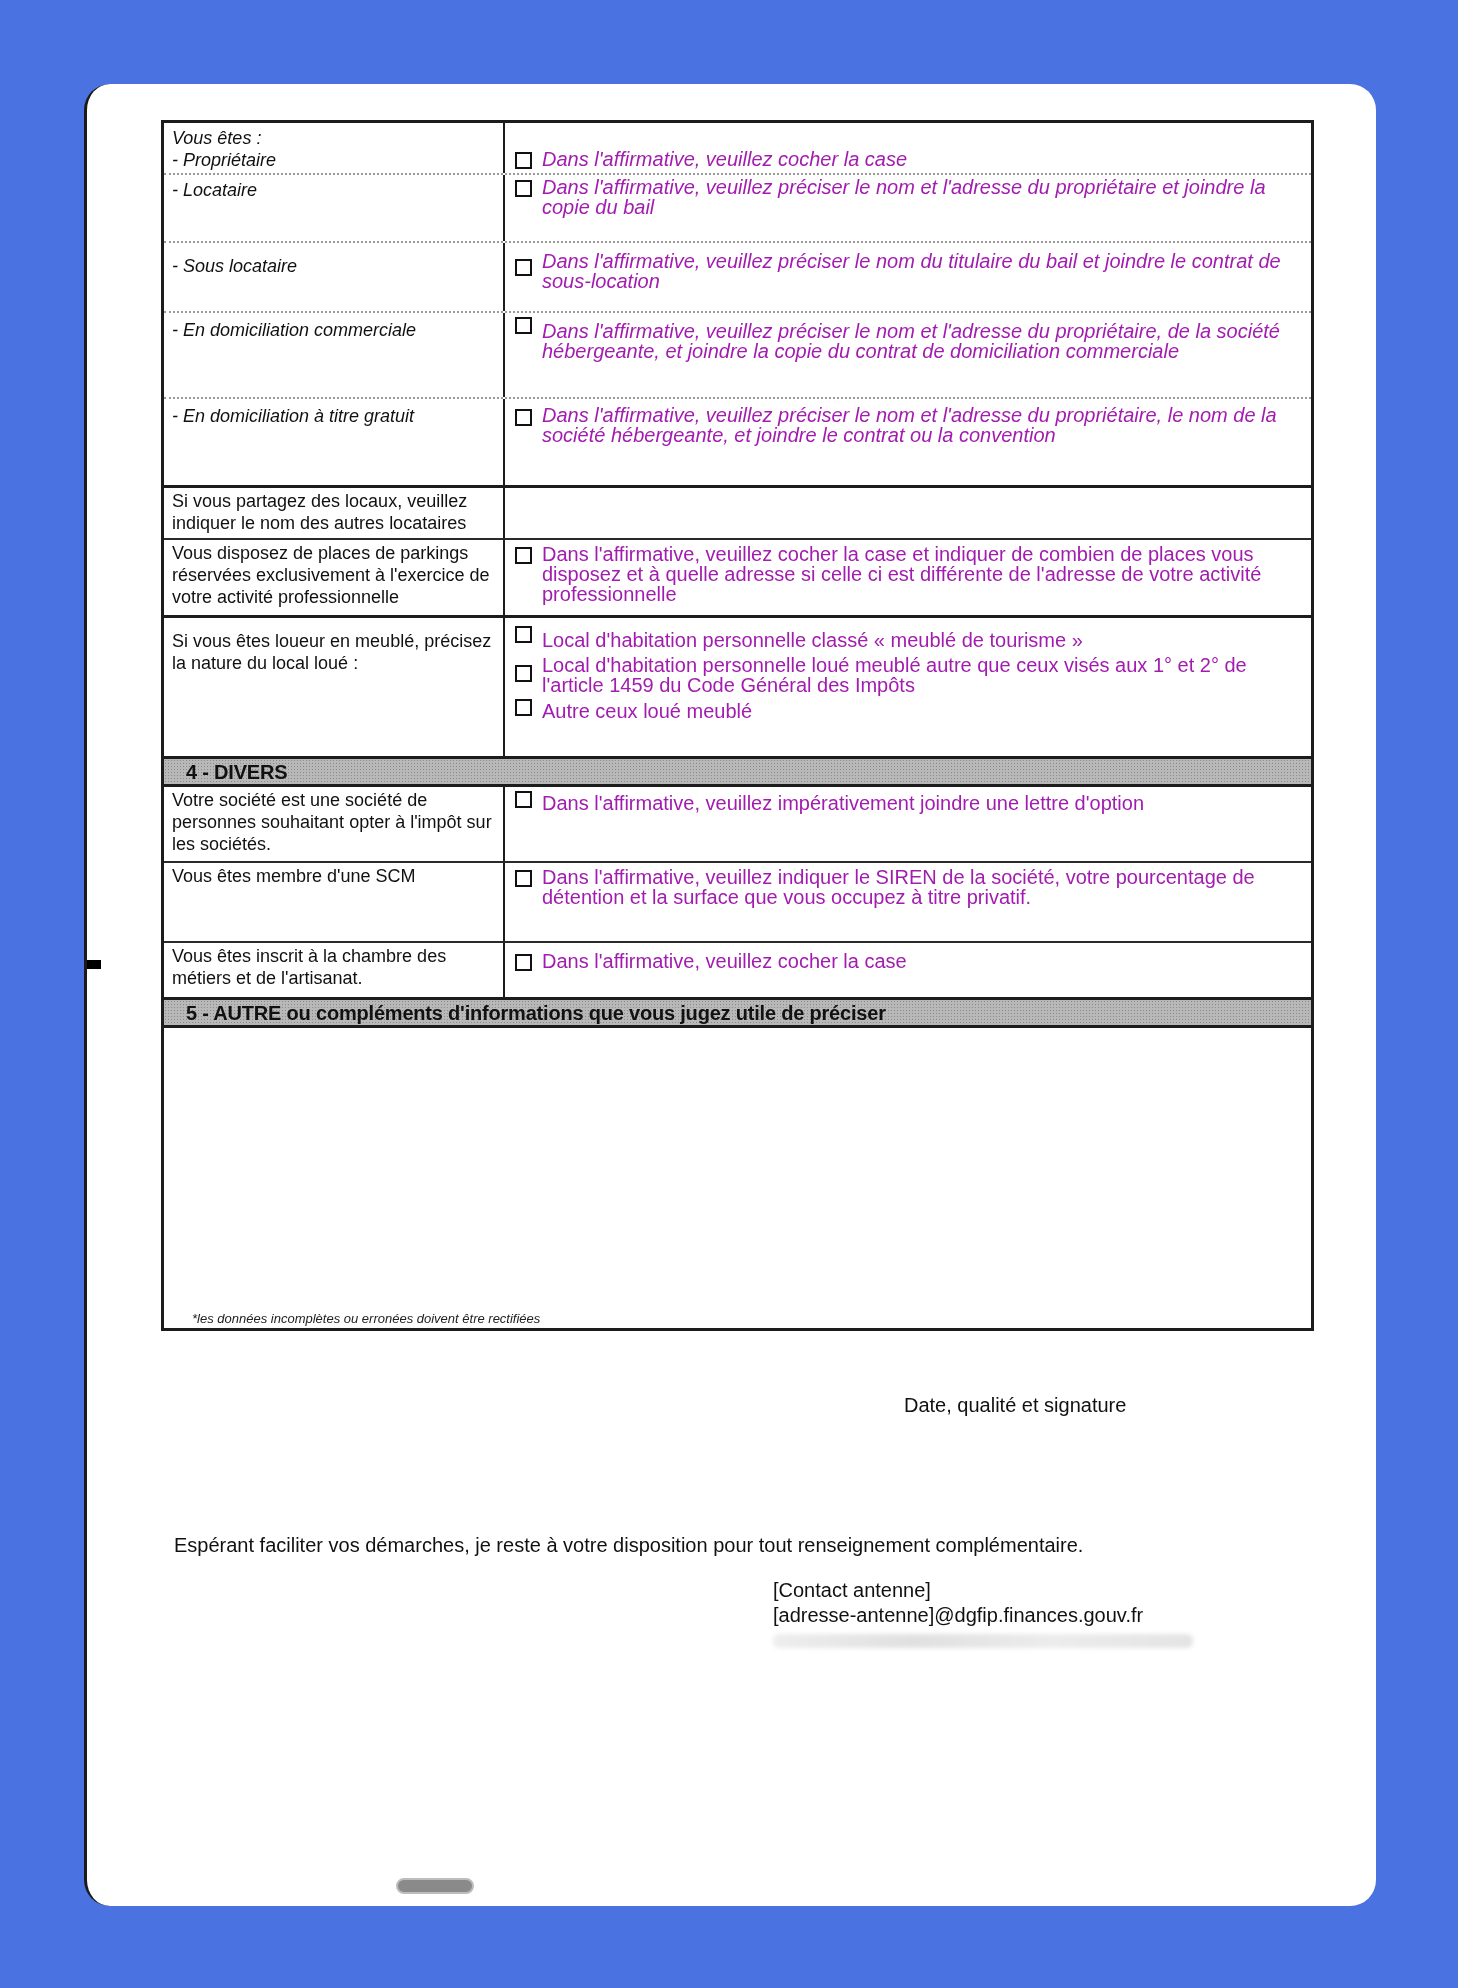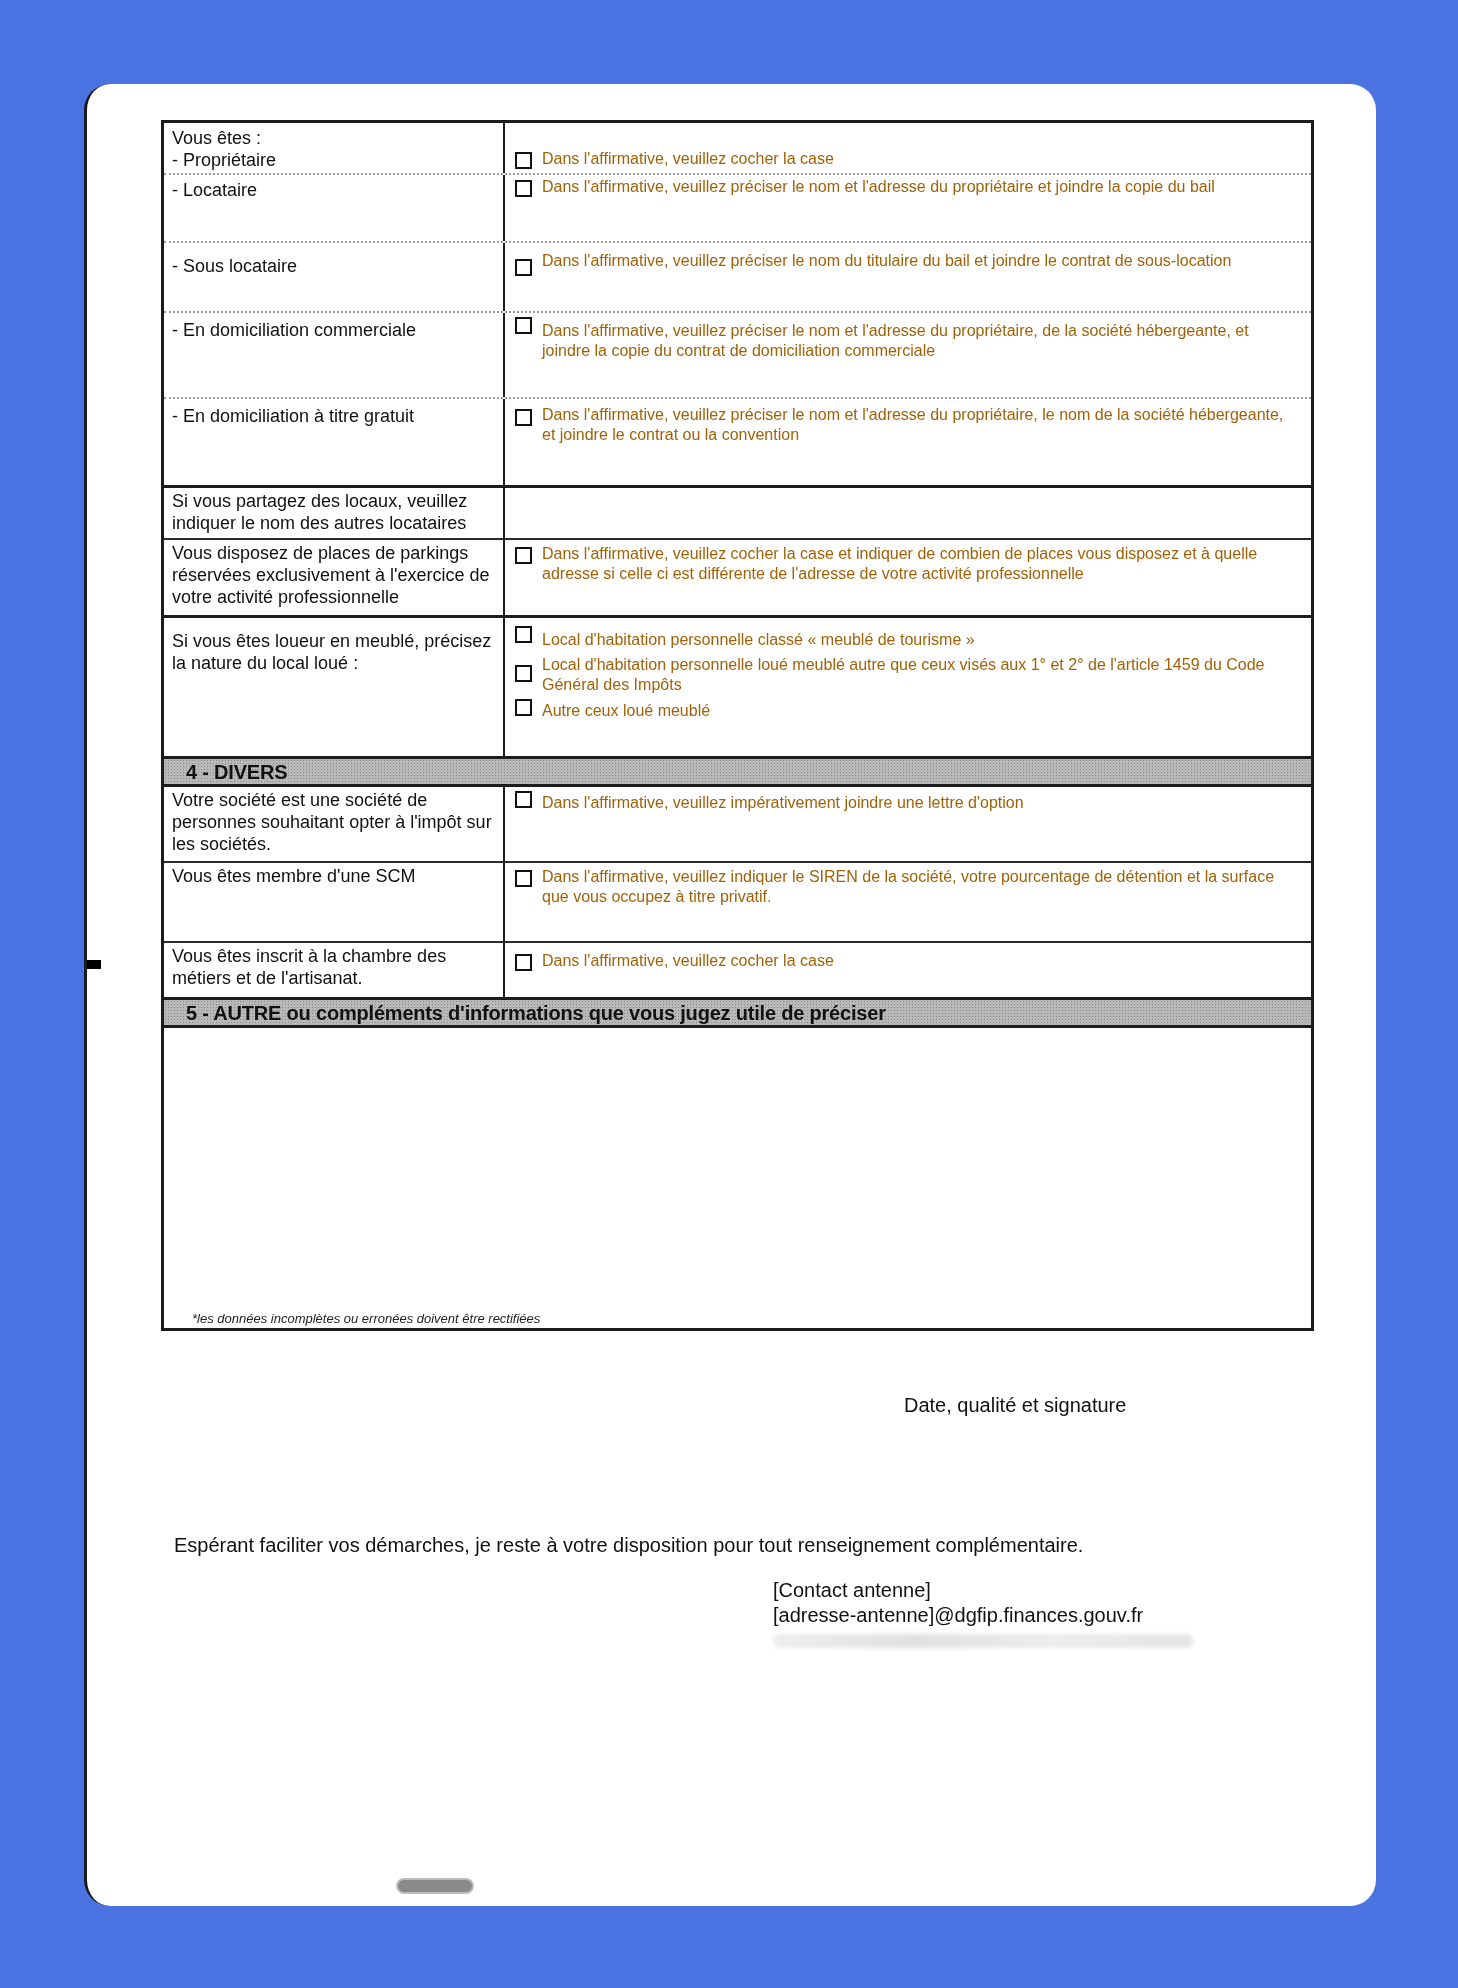--- a/index.html
+++ b/index.html
@@ -30,21 +30,21 @@
     position: absolute;
     left: 74px; top: 36px;
     width: 1153px;
     border: 3px solid #1c1c1c;
     box-sizing: border-box;
   }
   .row {
     display: flex;
     border-top: 2px solid #2a2a2a;
   }
-  .row.first { border-top: none; }
+  .row.first { border-top: none; font-style: italic; }
   .row.thick { border-top: 3px solid #1c1c1c; }
   .lcell {
     width: 341px;
     border-right: 2px solid #1c1c1c;
     box-sizing: border-box;
     padding: 2px 8px;
     font-size: 18px;
     line-height: 22px;
     flex-shrink: 0;
   }
@@ -66,21 +66,21 @@
     gap: 10px;
   }
   .cb {
     width: 13px; height: 13px;
     border: 2px solid #111;
     flex-shrink: 0;
     margin-top: 3px;
     background: #fff;
     cursor: pointer;
   }
-  .opt-text { font-size: 16px; line-height: 20px; color: #a16207; }
+  .opt-text { font-size: 20px; line-height: 20px; color: #a21caf; }
   .band {
     background-color: #b8b8b8;
     background-image: radial-gradient(#8a8a8a 0.7px, transparent 0.9px);
     background-size: 3px 3px;
     border-top: 3px solid #1c1c1c;
     padding: 0 22px;
     font-weight: bold;
     font-size: 20px;
     line-height: 26px;
     height: 28px;

